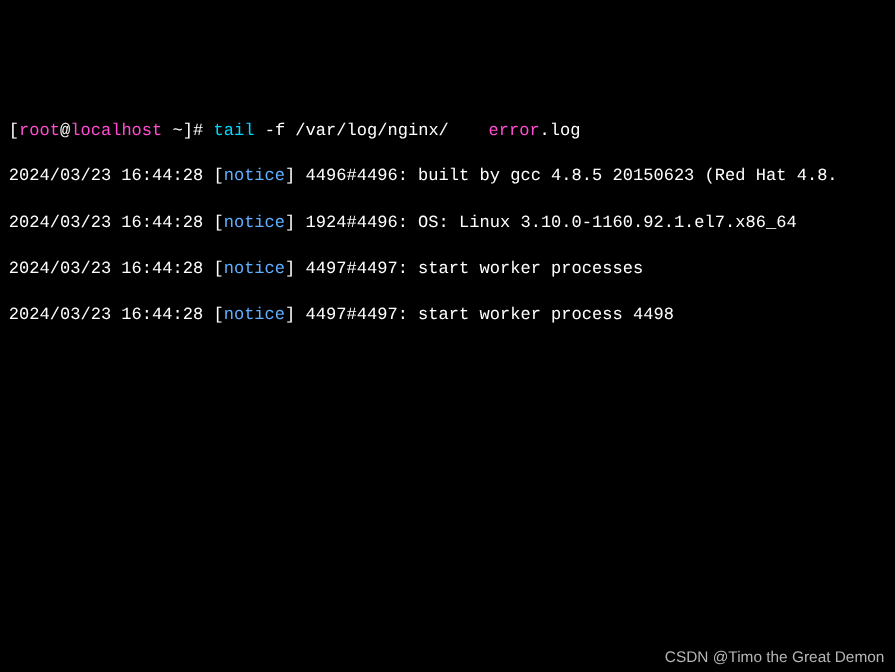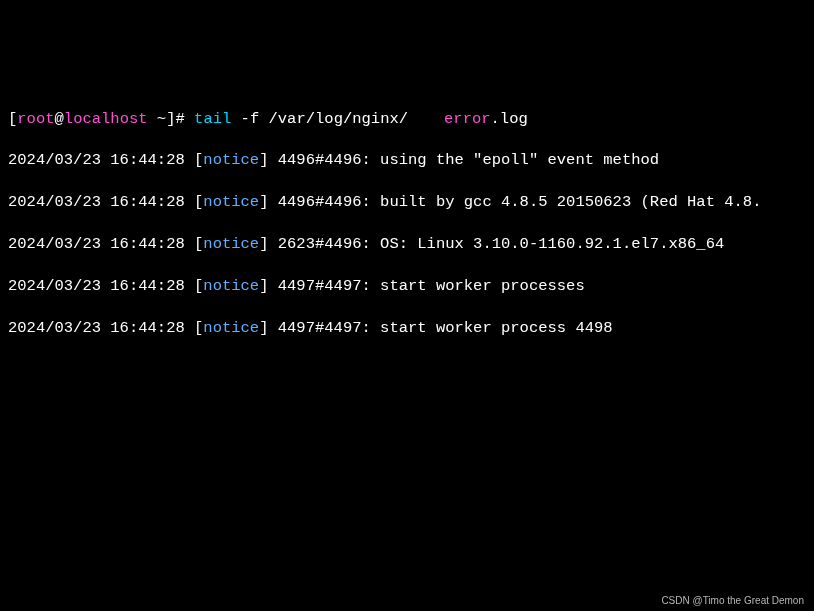--- a/index.html
+++ b/index.html
@@ -24,34 +24,33 @@
   .arg { color: #ff4dd2; margin-left: 36px; }
   .notice { color: #5fafff; }
   .warn { color: #d7af00; }
   .bracket { color: #ffffff; }
   .mag { color: #ff4dd2; }
   .watermark {
     position: absolute;
     bottom: 4px;
     right: 10px;
     color: #b6b6b6;
-    font-size: 10px;
+    font-size: 14px;
     font-family: sans-serif;
   }
 </style>
 </head>
 <body>
 
 
 
 <div>
 <span class="line"><span class="bracket">[</span><span class="user">root</span><span class="white">@</span><span class="host">localhost</span><span class="white"> ~</span><span class="bracket">]#</span> <span class="cmd">tail</span><span class="white"> -f</span><span class="white"> /var/log/nginx/</span><span class="arg">error</span><span class="white">.log</span></span>
-<span class="line"><span>2024/03/23 16:44:28 </span><span class="bracket">[</span><span class="notice">notice</span><span class="bracket">]</span><span> 4496#4496: using the "epoll" event method</span></span>
 <span class="line"><span>2024/03/23 16:44:28 </span><span class="bracket">[</span><span class="notice">notice</span><span class="bracket">]</span><span> 4496#4496: built by gcc 4.8.5 20150623 (Red Hat 4.8.</span></span>
-<span class="line"><span>2024/03/23 16:44:28 </span><span class="bracket">[</span><span class="notice">notice</span><span class="bracket">]</span><span> 2623#4496: OS: Linux 3.10.0-1160.92.1.el7.x86_64</span></span>
+<span class="line"><span>2024/03/23 16:44:28 </span><span class="bracket">[</span><span class="notice">notice</span><span class="bracket">]</span><span> 1924#4496: OS: Linux 3.10.0-1160.92.1.el7.x86_64</span></span>
 <span class="line"><span>2024/03/23 16:44:28 </span><span class="bracket">[</span><span class="notice">notice</span><span class="bracket">]</span><span> 4497#4497: start worker processes</span></span>
 <span class="line"><span>2024/03/23 16:44:28 </span><span class="bracket">[</span><span class="notice">notice</span><span class="bracket">]</span><span> 4497#4497: start worker process 4498</span></span>
 <span class="line"></span>
 
 
 
 
 
 
 

